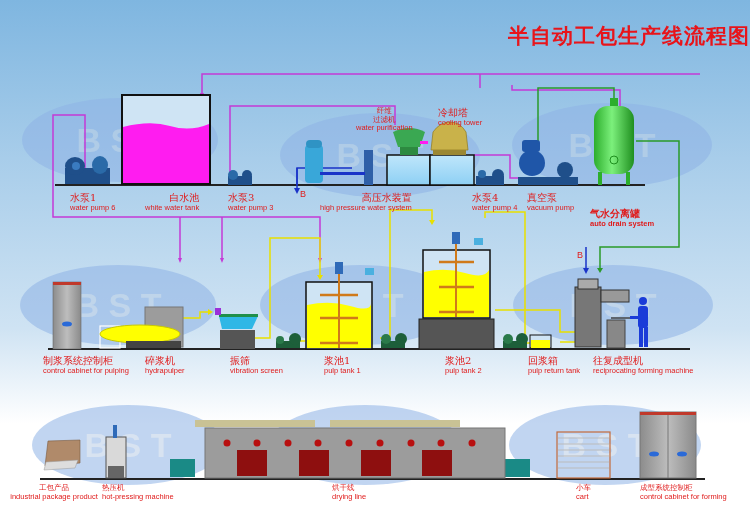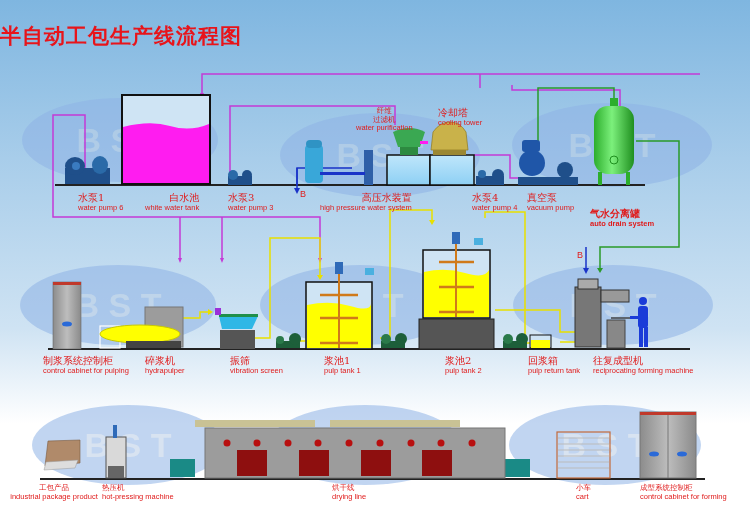--- a/index.html
+++ b/index.html
@@ -1,20 +1,20 @@
 <!DOCTYPE html>
 <html><head>
 <meta charset="utf-8">
 <style>
   html,body{margin:0;padding:0;}
   body{width:750px;height:530px;overflow:hidden;font-family:"DejaVu Sans",sans-serif;}
   #stage{position:relative;width:750px;height:530px;
     background:linear-gradient(180deg,#7fb6e0 0%,#a8cdea 30%,#cfe3f3 62%,#ffffff 80%,#ffffff 100%);}
   svg#diagram{position:absolute;left:0;top:0;width:750px;height:530px;}
-  .title{position:absolute;left:0;top:22px;width:750px;text-align:left;
+  .title{position:absolute;left:0;top:22px;width:750px;text-align:right;
     font-family:"DejaVu Sans",sans-serif;font-weight:bold;font-size:21px;color:#e8141a;letter-spacing:1px;}
   .lbl{position:absolute;color:#e01b1b;line-height:1.15;white-space:nowrap;}
   .lbl .zh{font-size:10px;font-family:"DejaVu Serif",serif;}
   .lbl .en{font-size:7.5px;font-family:"Liberation Sans",sans-serif;}
   .lbl.small .zh{font-size:7.5px;}
   .lbl.small .en{font-size:7.5px;}
   .blbl{position:absolute;color:#e01b1b;font-size:9px;font-family:"Liberation Sans",sans-serif;}
 </style>
 </head>
 <body>
@@ -324,21 +324,21 @@
       <ellipse cx="654" cy="454" rx="5" ry="2.5" fill="#2a6ad8"></ellipse>
       <ellipse cx="682" cy="454" rx="5" ry="2.5" fill="#2a6ad8"></ellipse>
     </g>
   </svg>
 
   <div class="title">半自动工包生产线流程图</div>
 
   <div class="blbl" style="left:300px;top:189px;">B</div>
   <div class="blbl" style="left:577px;top:250px;">B</div>
 
-  <div class="lbl" style="left:70px;top:192px;margin-left:8px;">
+  <div class="lbl" style="left:70px;top:192px;">
     <div class="zh">水泵1</div>
     <div class="en">water pump 6</div>
   </div>
   <div class="lbl" style="left:145px;top:192px;text-align:right;">
     <div class="zh">白水池</div>
     <div class="en">white water tank</div>
   </div>
   <div class="lbl" style="left:228px;top:192px;">
     <div class="zh">水泵3</div>
     <div class="en">water pump 3</div>

